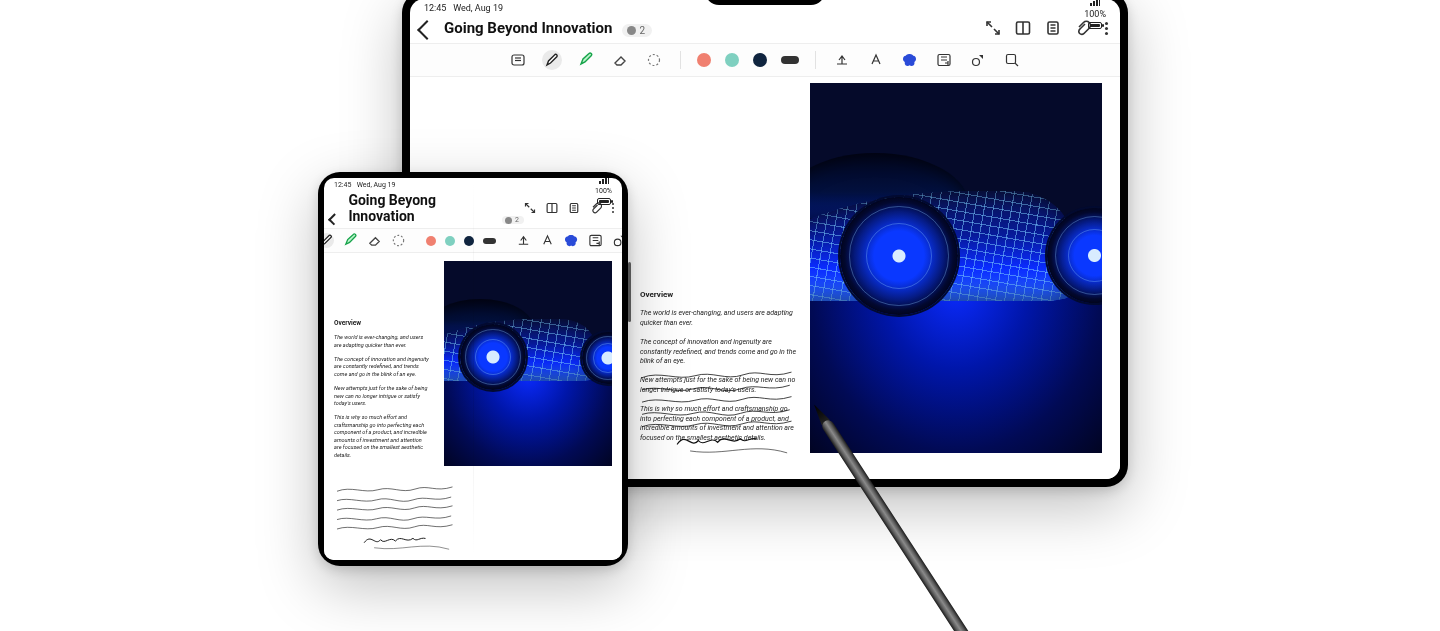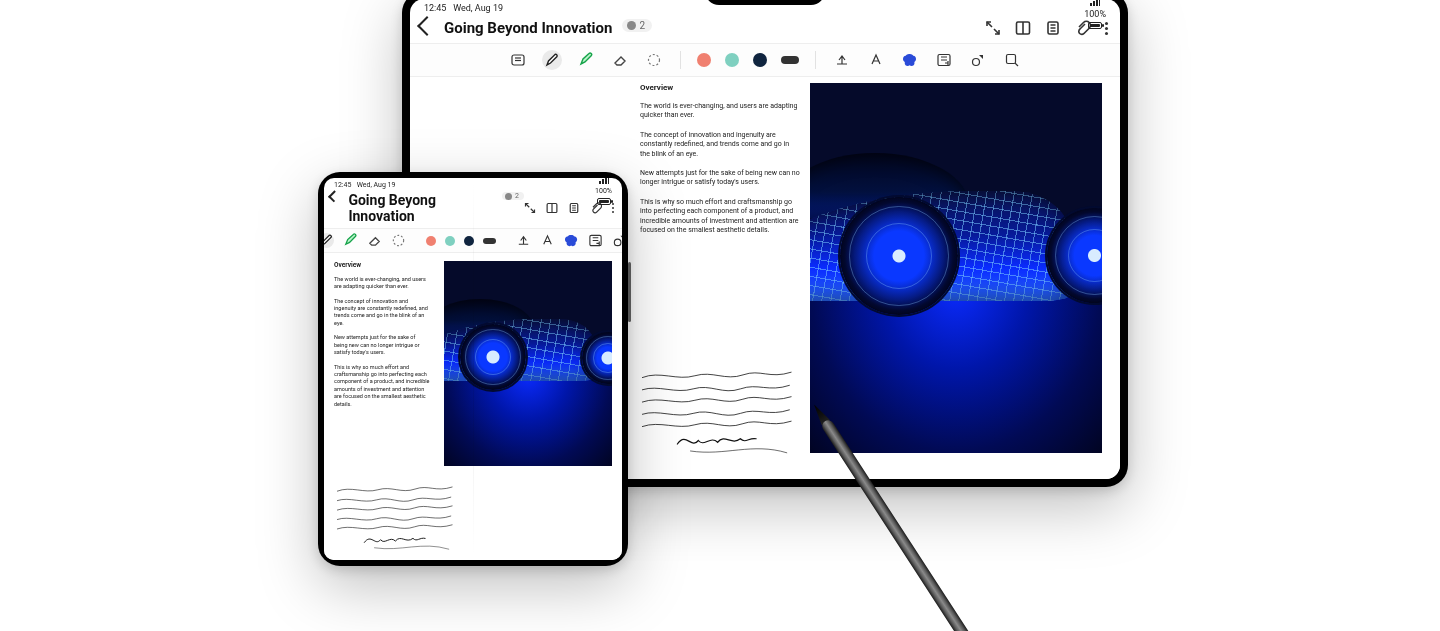--- a/index.html
+++ b/index.html
@@ -55,21 +55,21 @@
   .wifi-icon { width:10px; height:8px; border-radius:50% 50% 0 0; border:2px solid #222; border-bottom:none; border-left-color:transparent; border-right-color:transparent; transform: translateY(1px);}
   .batt-icon { width:14px; height:7px; border:1px solid #222; border-radius:2px; position:relative; }
   .batt-icon::after { content:""; position:absolute; right:-3px; top:1px; width:2px; height:3px; background:#222; border-radius:1px;}
   .batt-icon::before { content:""; position:absolute; inset:1px; background:#222; border-radius:1px;}
 
   
   .titlebar {
     display:flex; align-items:center; justify-content:space-between;
     padding: 4px 12px 6px 10px;
   }
-  .titlebar-left { display:flex; align-items:flex-start; gap:10px; }
+  .titlebar-left { display:flex; align-items:flex-end; gap:10px; }
   .back-chevron { width:14px; height:14px; border-left:2px solid #222; border-bottom:2px solid #222; transform: rotate(45deg); }
   .doc-title { font-size: 15px; font-weight: 700; color:#111; }
   .collab { display:flex; align-items:center; gap:3px; font-size:10px; color:#666; background:#f1f1f1; border-radius:10px; padding:1px 7px 1px 5px;}
   .collab .person { width:9px;height:9px;border-radius:50%; background:#888; position:relative;}
   .titlebar-right { display:flex; align-items:center; gap:14px; color:#333; }
   .tb-icn { width:16px; height:16px; display:flex; align-items:center; justify-content:center; }
   .tb-icn svg { width:16px; height:16px; stroke:#333; fill:none; stroke-width:1.6; }
   .kebab { display:flex; flex-direction:column; gap:2px; }
   .kebab span { width:3px;height:3px;border-radius:50%;background:#333; }
 
@@ -96,25 +96,25 @@
   .lasso-ic { stroke:#777; fill:none; stroke-width:1.2; stroke-dasharray:2 2; }
   .txt-ic   { stroke:#333; fill:none; stroke-width:1.2; }
   .brush-swatch { width:18px; height:8px; background:#333; border-radius:4px; }
 
   
   .canvas {
     flex:1; background:#fff; position:relative; overflow:hidden;
   }
   .doc-area {
     position:absolute; background:#fff;
-    display:flex; gap:0;
+    display:flex; gap:0;align-items:flex-end;
   }
   .doc-text { font-size:7px; color:#222; line-height:1.35; }
   .doc-text h4 { font-size:8px; font-weight:700; margin-bottom:8px; }
-  .doc-text p { margin-bottom:10px; max-width: 160px; }
+  .doc-text p { margin-bottom:10px; max-width: 160px; font-style: italic; }
 
   .carbox {
     position:relative; background:#050a2a; overflow:hidden;
   }
   .car-floor {
     position:absolute; left:0; right:0; bottom:0; height:45%;
     background: radial-gradient(ellipse at 50% 0%, #0b2bff 0%, #0016aa 35%, #010a55 70%, #010422 100%);
   }
   .car-body {
     position:absolute;

